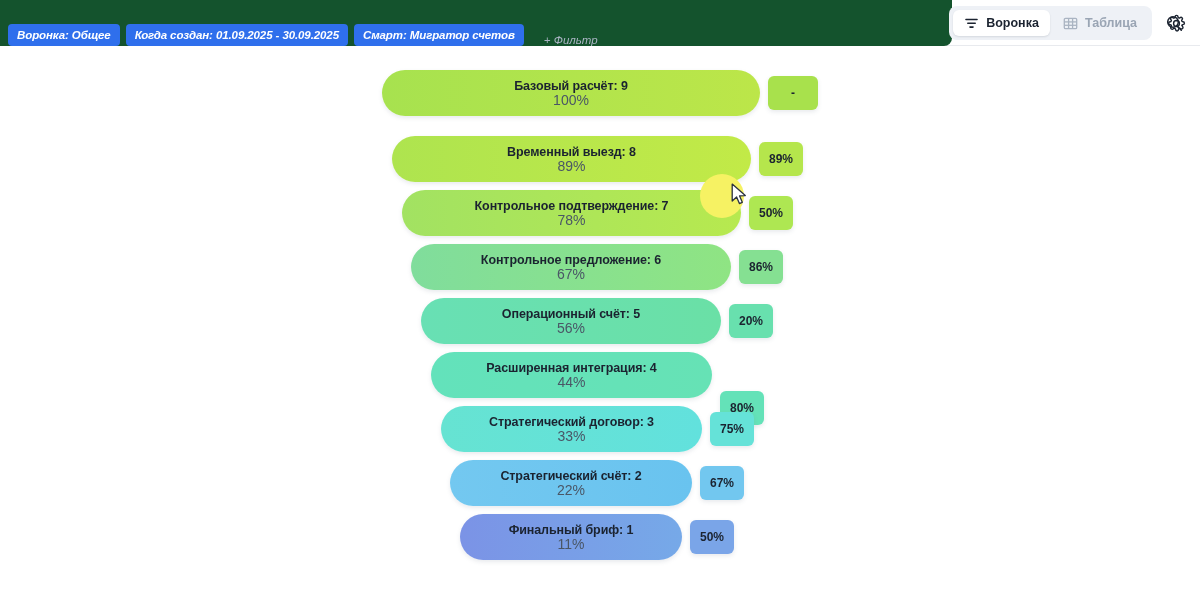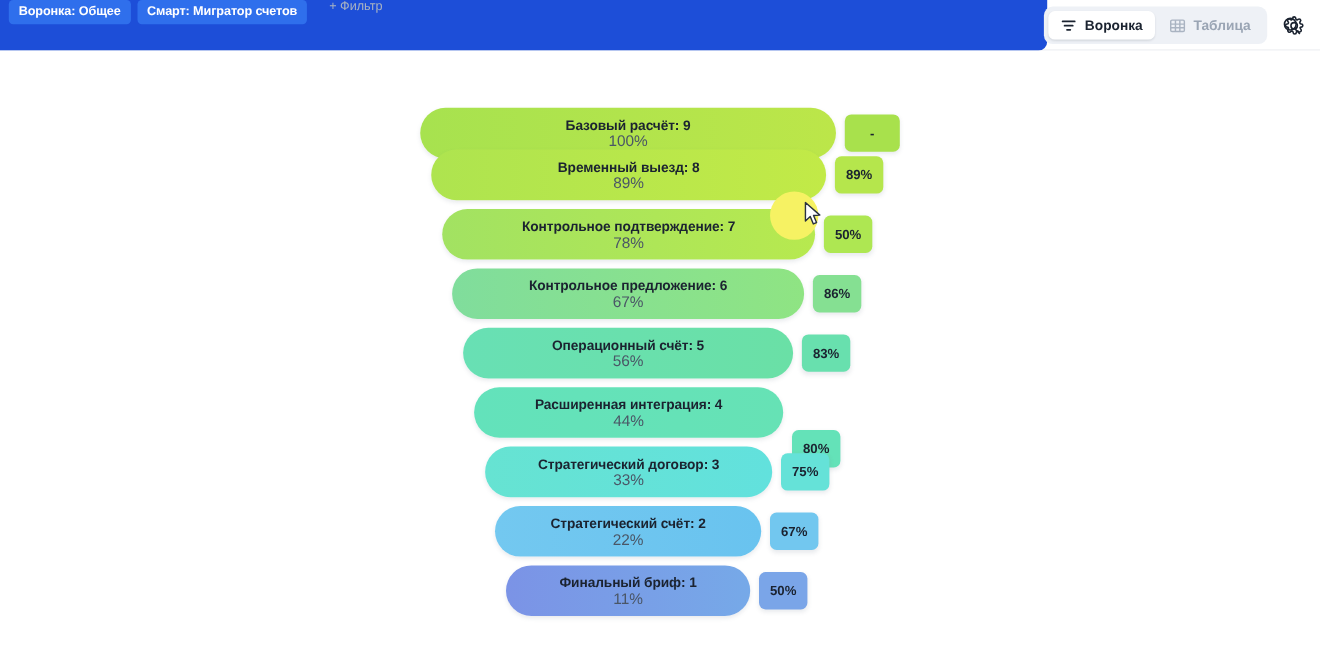--- a/index.html
+++ b/index.html
@@ -23,25 +23,26 @@
     background: #ffffff;
     border-bottom: 1px solid #e8eaee;
     display: flex;
     align-items: center;
   }
   .filter-zone {
     position: absolute;
     left: 0; top: 0;
     height: 46px;
     width: 952px;
-    background: #1d4ed8;
+    background: #14532d;
     border-bottom-right-radius: 8px;
     display: flex;
-    align-items: flex-start;
+    align-items: flex-end;
     padding-left: 8px;
+    font-style: italic;
   }
   .chip {
     height: 22px;
     background: #2f6fec;
     color: #ffffff;
     font-size: 11.5px;
     font-weight: bold;
     border-radius: 4px;
     padding: 0 9px;
     display: inline-flex;
@@ -182,20 +183,21 @@
   }
 </style>
 </head>
 <body>
 
 <div class="header">
 
   <div class="filter-zone">
     <div id="chips" style="display: flex; align-items: center;">
         <span class="chip">Воронка: Общее</span>
+        <span class="chip">Когда создан: 01.09.2025 - 30.09.2025</span>
         <span class="chip">Смарт: Мигратор счетов</span>
       </div>
     <span class="add-filter">+ Фильтр</span>
   </div>
 
   <div class="search-btn">
     <svg width="17" height="17" viewBox="0 0 17 17">
       <circle cx="7" cy="7" r="5.3" fill="none" stroke="#1b2330" stroke-width="1.5"></circle>
       <line x1="10.9" y1="10.9" x2="15.3" y2="15.3" stroke="#1b2330" stroke-width="1.5" stroke-linecap="round"></line>
     </svg>
@@ -230,21 +232,21 @@
       <svg width="19" height="19" viewBox="0 0 24 24">
         <path fill="none" stroke="#1b2330" stroke-width="1.8" stroke-linejoin="round" d="M12 8.3a3.7 3.7 0 1 0 0 7.4 3.7 3.7 0 0 0 0-7.4z"></path>
         <path fill="none" stroke="#1b2330" stroke-width="1.8" stroke-linejoin="round" d="M19.3 14.2a1.5 1.5 0 0 0 .3 1.65l.05.06a1.8 1.8 0 1 1-2.55 2.55l-.06-.06a1.5 1.5 0 0 0-1.65-.3 1.5 1.5 0 0 0-.9 1.37v.17a1.8 1.8 0 1 1-3.6 0v-.09a1.5 1.5 0 0 0-.98-1.37 1.5 1.5 0 0 0-1.65.3l-.06.06A1.8 1.8 0 1 1 5.1 16.1l.06-.06a1.5 1.5 0 0 0 .3-1.65 1.5 1.5 0 0 0-1.37-.9H3.9a1.8 1.8 0 1 1 0-3.6h.09a1.5 1.5 0 0 0 1.37-.98 1.5 1.5 0 0 0-.3-1.65l-.06-.06A1.8 1.8 0 1 1 7.55 4.65l.06.06a1.5 1.5 0 0 0 1.65.3h.07a1.5 1.5 0 0 0 .9-1.37V3.5a1.8 1.8 0 1 1 3.6 0v.09a1.5 1.5 0 0 0 .9 1.37 1.5 1.5 0 0 0 1.65-.3l.06-.06a1.8 1.8 0 1 1 2.55 2.55l-.06.06a1.5 1.5 0 0 0-.3 1.65v.07a1.5 1.5 0 0 0 1.37.9h.17a1.8 1.8 0 1 1 0 3.6h-.09a1.5 1.5 0 0 0-1.37.9z"></path>
       </svg>
     </div>
   </div>
 </div>
 
 <div class="canvas">
   <div class="funnel" id="funnel">
-      <div class="row" style="left: 0px; top: 52px; width: 1200px;">
+      <div class="row" style="left: 0px; top: 24px; width: 1200px;">
         <div class="bar" style="left: 382px; width: 378px; background: linear-gradient(90deg, rgb(167, 226, 79) 0%, rgb(188, 230, 73) 100%);">
           <div class="bar-title">Базовый расчёт: 9</div>
           <div class="bar-sub">100%</div>
         </div>
         <div class="badge" style="left: 768px; width: 50px; background: rgb(168, 225, 76);">-</div>
       </div>
       <div class="row" style="left: 0px; top: 90px; width: 1200px; padding-left: 36px;">
         <div class="bar" style="left: 392px; width: 359px; background: linear-gradient(90deg, rgb(174, 228, 79) 0%, rgb(194, 234, 71) 100%);">
           <div class="bar-title">Временный выезд: 8</div>
           <div class="bar-sub">89%</div>
@@ -263,21 +265,21 @@
           <div class="bar-title">Контрольное предложение: 6</div>
           <div class="bar-sub">67%</div>
         </div>
         <div class="badge" style="left: 739px; width: 44px; background: rgb(133, 224, 146);">86%</div>
       </div>
       <div class="row" style="left: 0px; top: 252px; width: 1200px;">
         <div class="bar" style="left: 421px; width: 300px; background: linear-gradient(90deg, rgb(104, 224, 180) 0%, rgb(106, 224, 166) 100%);">
           <div class="bar-title">Операционный счёт: 5</div>
           <div class="bar-sub">56%</div>
         </div>
-        <div class="badge" style="left: 729px; width: 44px; background: rgb(104, 224, 174);">83%</div>
+        <div class="badge" style="left: 729px; width: 44px; background: rgb(104, 224, 174);">20%</div>
       </div>
       <div class="row" style="left: 0px; top: 306px; width: 1200px;">
         <div class="bar" style="left: 431px; width: 281px; background: linear-gradient(90deg, rgb(99, 226, 187) 0%, rgb(102, 226, 181) 100%);">
           <div class="bar-title">Расширенная интеграция: 4</div>
           <div class="bar-sub">44%</div>
         </div>
         <div class="badge" style="left: 720px; width: 44px; background: rgb(100, 226, 184); margin-top: 33px;">80%</div>
       </div>
       <div class="row" style="left: 0px; top: 360px; width: 1200px;">
         <div class="bar" style="left: 441px; width: 261px; background: linear-gradient(90deg, rgb(102, 227, 210) 0%, rgb(98, 225, 221) 100%);">

